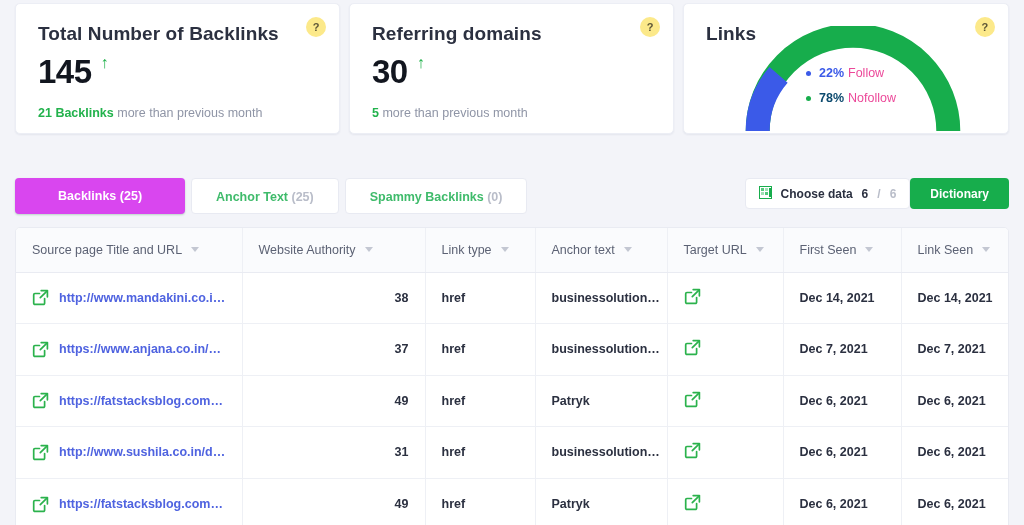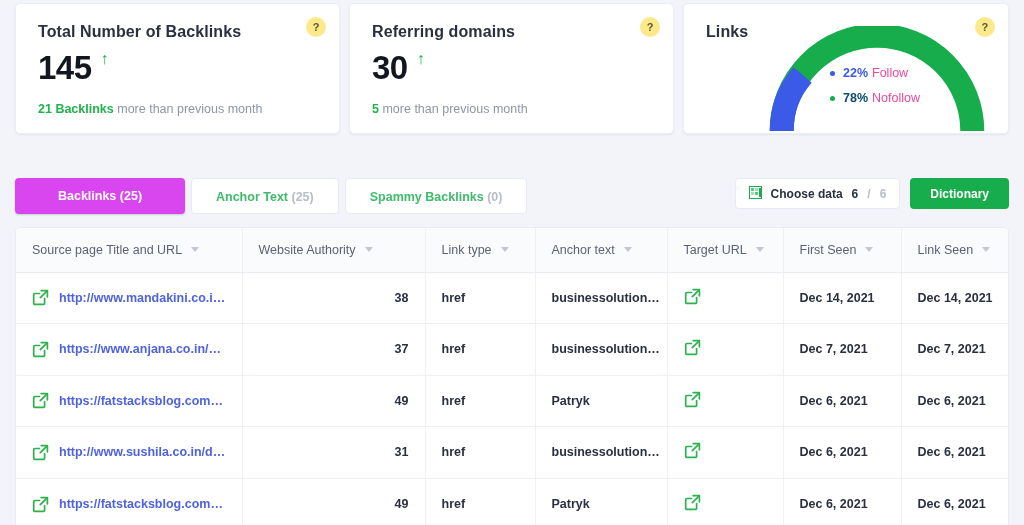--- a/index.html
+++ b/index.html
@@ -49,21 +49,21 @@
     color: #5d5637;
     font-size: 11px;
     font-weight: bold;
     line-height: 20px;
     text-align: center;
     cursor: pointer;
     user-select: none;
   }
 
   .card-title {
-    font-size: 16px;
+    font-size: 19px;
     font-weight: bold;
     color: #2b3040;
     letter-spacing: .1px;
   }
   .kpi-value-row {
     display: flex;
     align-items: flex-start;
     margin-top: 9px;
     height: 38px;
   }
@@ -87,21 +87,21 @@
     color: #8f95a6;
   }
   .kpi-sub .hl {
     color: #22b24c;
     font-weight: bold;
   }
 
   
   .gauge-wrap {
     position: absolute;
-    left: 68px;
+    left: 44px;
     top: 22px;
     width: 250px;
     height: 115px;
   }
   .gauge-svg { display: block; }
   .gauge-legend {
     position: absolute;
     left: 78px;
     top: 40px;
   }
@@ -155,21 +155,20 @@
   }
   .tab .count { color: #b9bdc9; font-weight: bold; }
   .tab.active .count { color: #ffffff; }
 
   .tabs-right {
     position: absolute;
     right: 0;
     top: 0;
     display: flex;
     align-items: center;
-    gap: 10px;
   }
   .choose-data {
     height: 31px;
     background: #ffffff;
     border: 1px solid #e8eaf2;
     border-radius: 4px;
     display: flex;
     align-items: center;
     padding: 0 13px;
     font-size: 12px;

